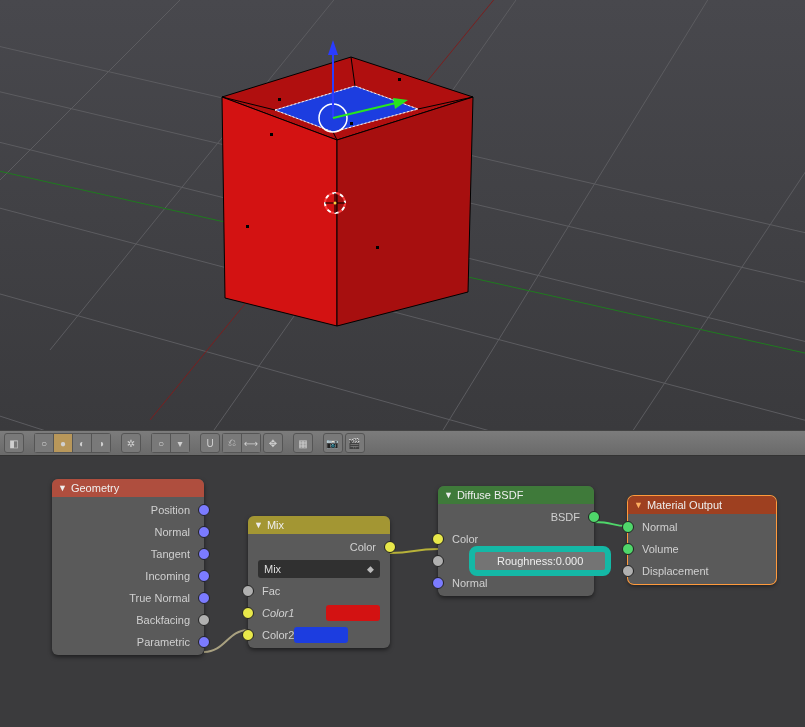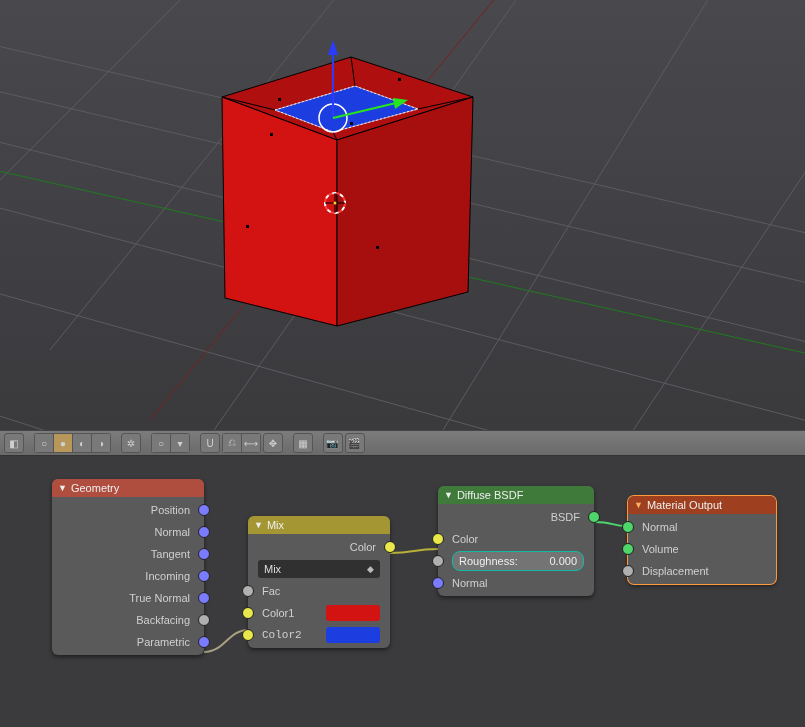--- a/index.html
+++ b/index.html
@@ -108,23 +108,24 @@
   }
   .swatch {
     width: 54px; height: 16px; border-radius:3px;
   }
   .numfield {
     flex:1;
     background:#747474;
     border-radius:8px;
     height:18px;
     display:flex; align-items:center; justify-content:space-between;
-    padding:0 6px;
+    padding:0 22px;
     color:#eee;
-    border:1px solid #14b8a6;
+    border:6px solid #14b8a6;
+    margin-left:17px;
   }
   svg.links { position:absolute; left:0; top:0; pointer-events:none;}
 </style>
 </head>
 <body>
 
 <div class="viewport">
   <svg width="805" height="430">
 
     <g stroke="#5c5c60" stroke-width="1">
@@ -276,26 +277,26 @@
       <div class="row" style="padding:0 10px;">
         <div class="dropdown">
           <span>Mix</span>
           <span class="caret">◆</span>
         </div>
       </div>
       <div class="row left">
           <div class="sock in val"></div>
           <span>Fac</span>
         </div>
-      <div class="row left" style="justify-content:space-between;">
+      <div class="row left" style="justify-content:space-between;font-style:italic;">
         <div class="sock in col"></div>
         <span>Color1</span>
         <div class="swatch" style="background:#d31212"></div>
       </div>
-      <div class="row left" style="justify-content:space-between;font-family:Liberation Mono, monospace;">
+      <div class="row left" style="justify-content:flex-start;">
         <div class="sock in col"></div>
         <span>Color2</span>
         <div class="swatch" style="background:#1c3de0"></div>
       </div>
     </div>
   </div>
 
   <div class="node" style="left:438px; top:30px; width:156px;">
     <div class="hdr hdr-shader">
       <span class="tri">▼</span>

